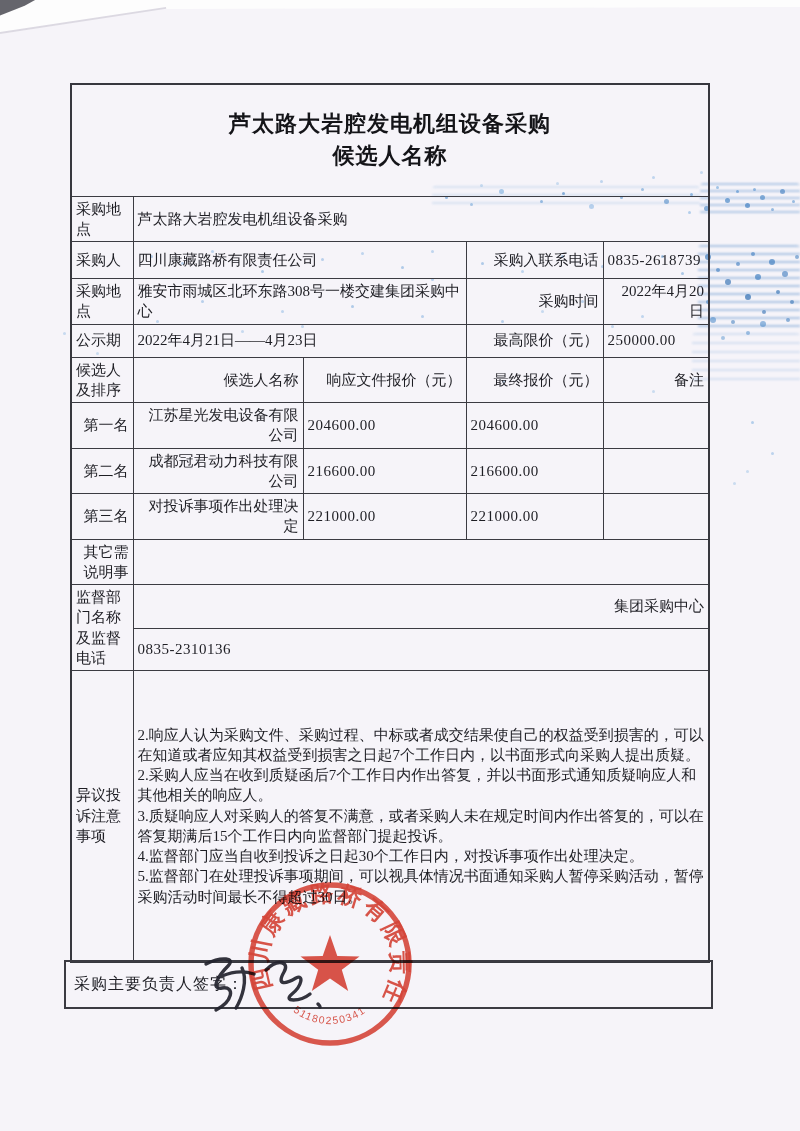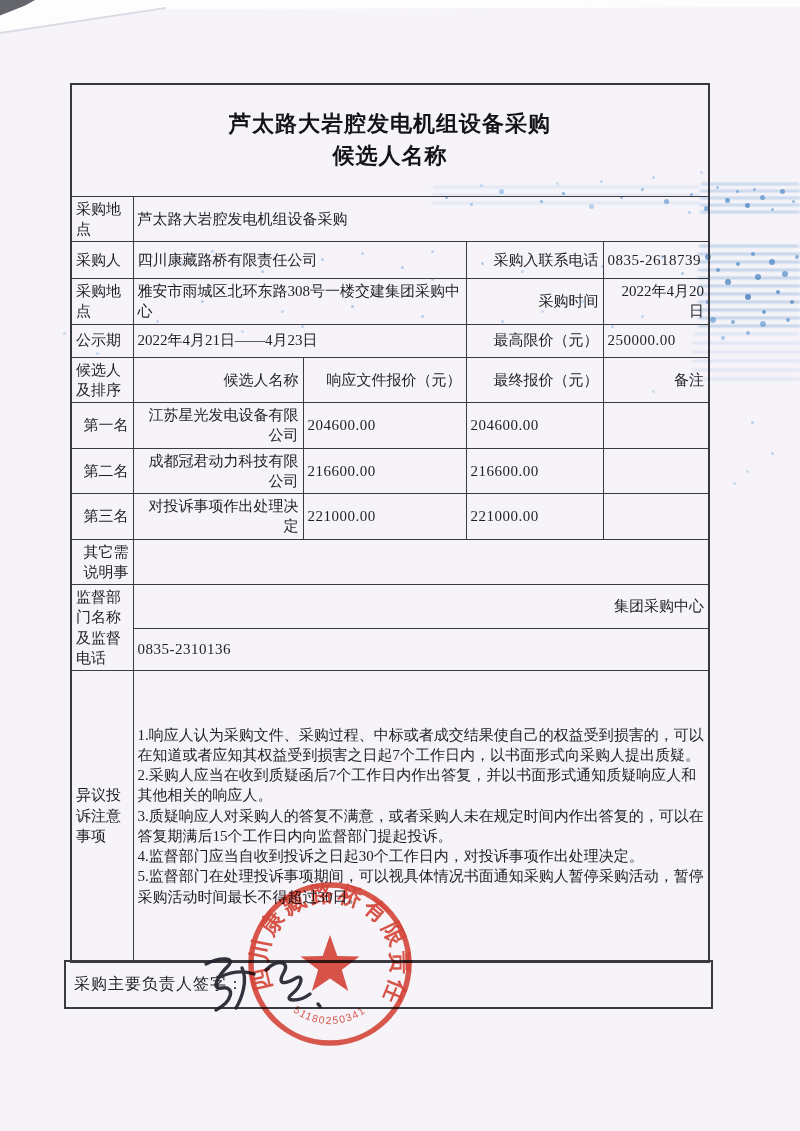--- a/index.html
+++ b/index.html
@@ -218,21 +218,21 @@
   <tr class="h39">
     <td rowspan="2" class="sup-lab">监督部门名称及监督电话</td>
     <td colspan="4" class="cen">集团采购中心</td>
   </tr>
   <tr class="h38">
     <td colspan="4" class="num">0835-2310136</td>
   </tr>
   <tr class="hobj">
     <td class="lab">异议投诉注意事项</td>
     <td colspan="4" class="obj-content">
-      <div>1.响应人认为采购文件、采购过程、中标或者成交结果使自己的权益受到损害的，可以在知道或者应知其权益受到损害之日起7个工作日内，以书面形式向采购人提出质疑。</div>
+      <div>2.响应人认为采购文件、采购过程、中标或者成交结果使自己的权益受到损害的，可以在知道或者应知其权益受到损害之日起7个工作日内，以书面形式向采购人提出质疑。</div>
       <div>2.采购人应当在收到质疑函后7个工作日内作出答复，并以书面形式通知质疑响应人和其他相关的响应人。</div>
       <div>3.质疑响应人对采购人的答复不满意，或者采购人未在规定时间内作出答复的，可以在答复期满后15个工作日内向监督部门提起投诉。</div>
       <div>4.监督部门应当自收到投诉之日起30个工作日内，对投诉事项作出处理决定。</div>
       <div>5.监督部门在处理投诉事项期间，可以视具体情况书面通知采购人暂停采购活动，暂停采购活动时间最长不得超过30日。</div>
     </td>
   </tr>
 </tbody>
   </table>
 
 <div class="sign-box">

